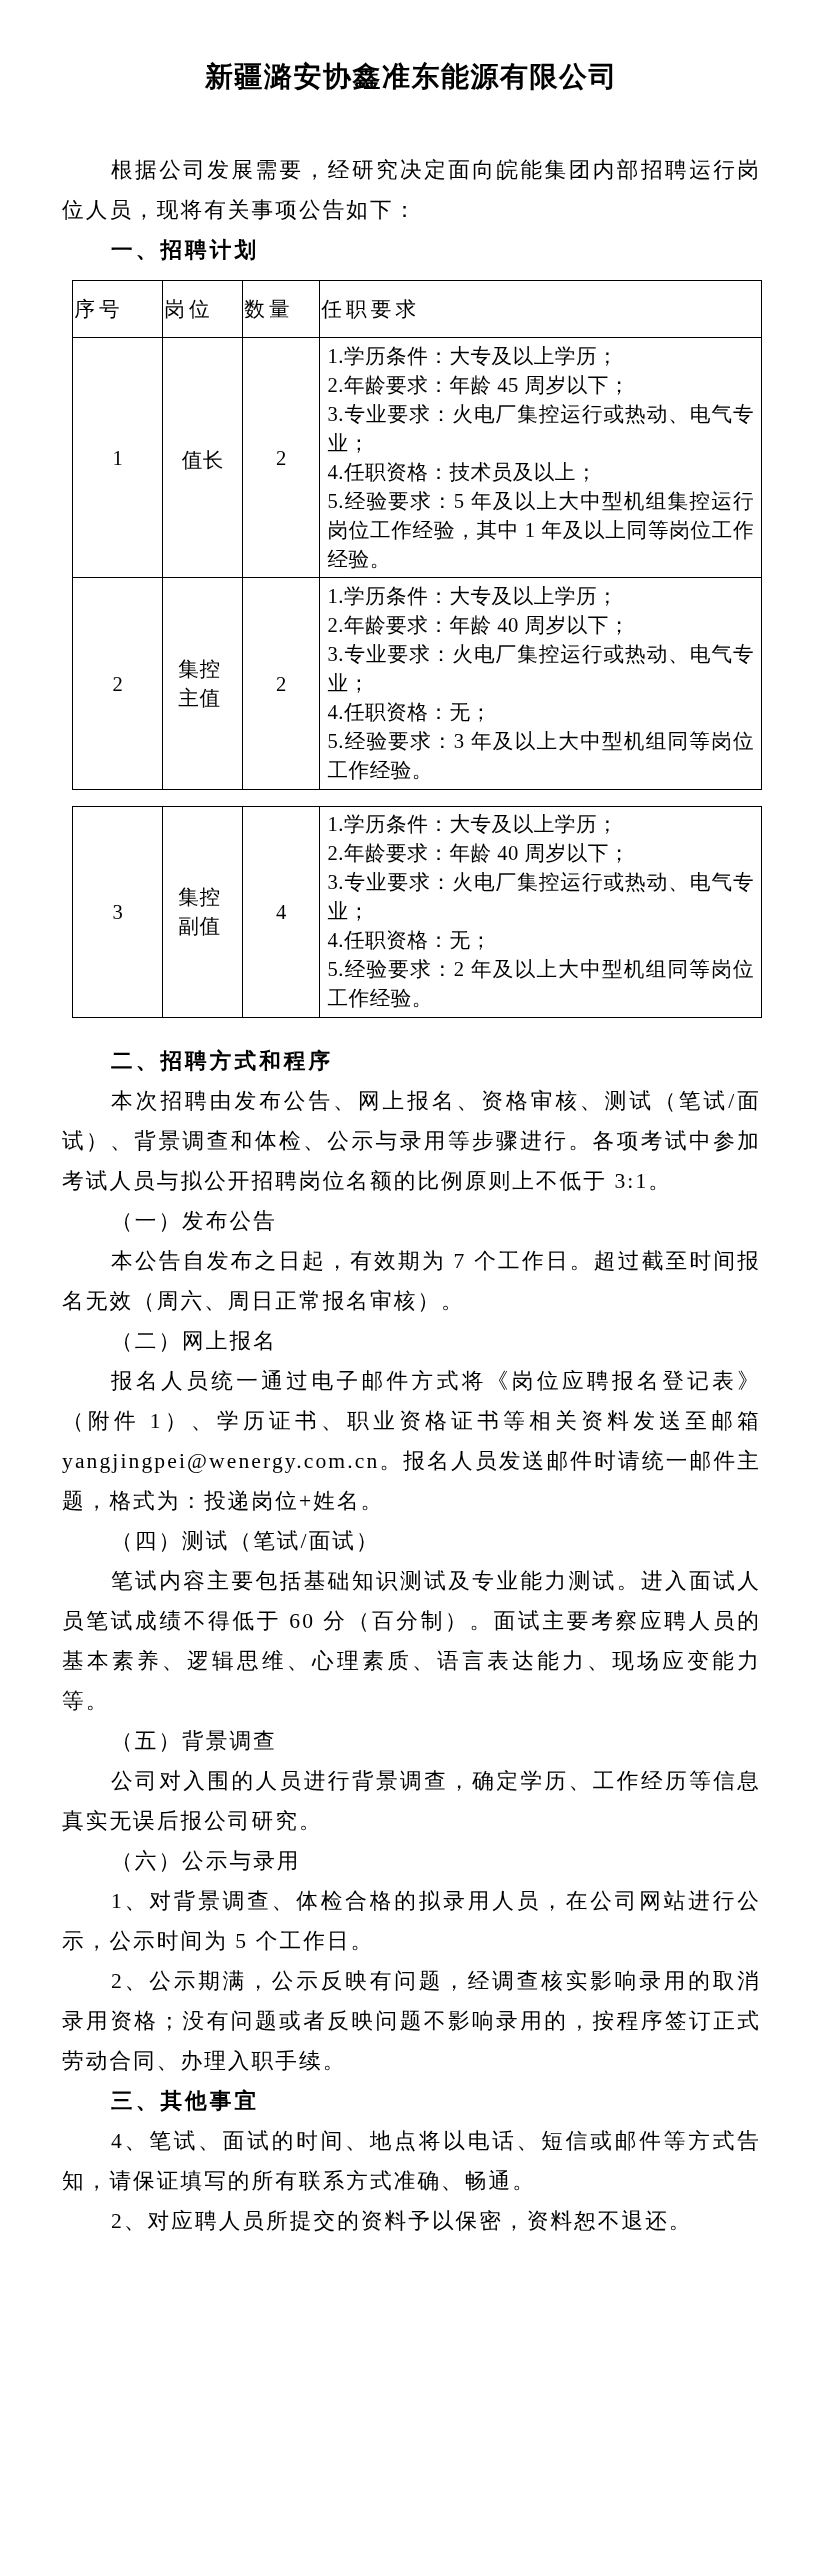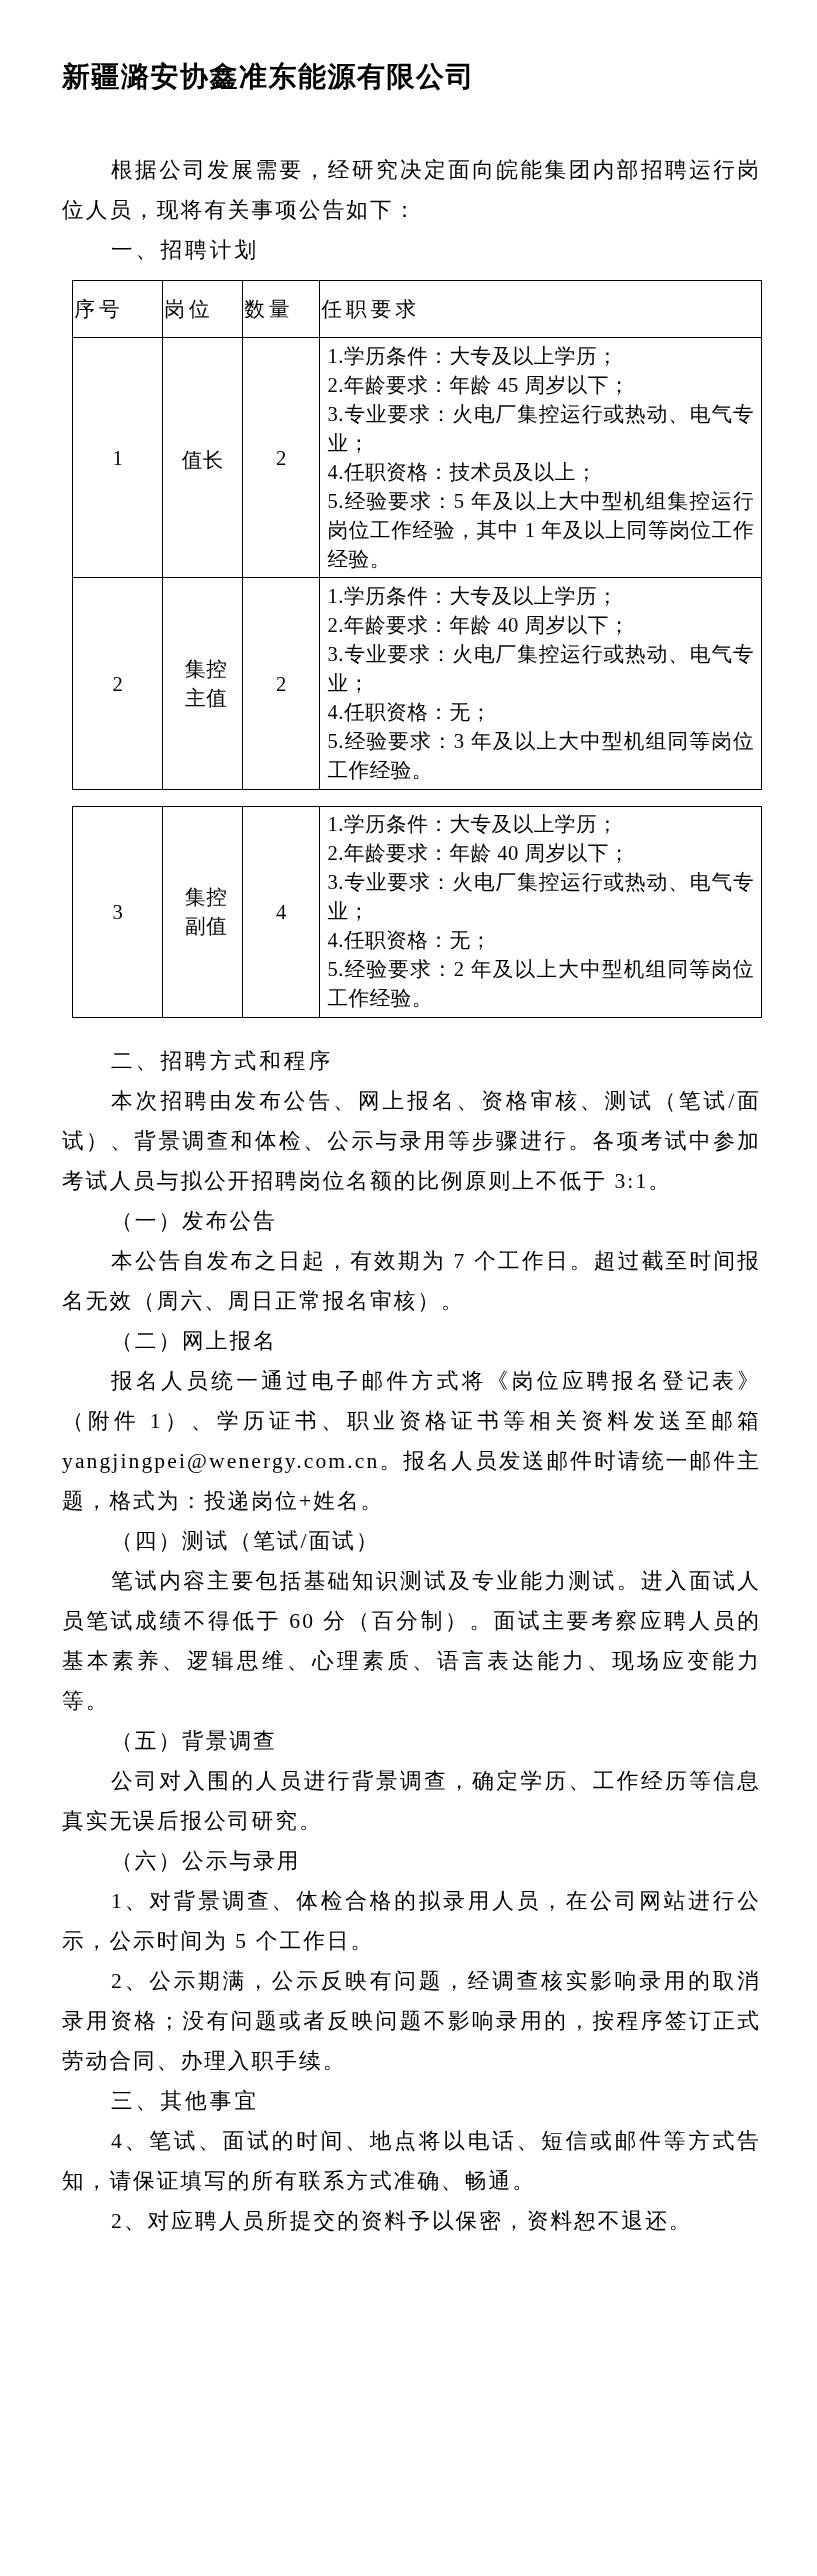--- a/index.html
+++ b/index.html
@@ -8,38 +8,38 @@
     width: 818px;
     min-height: 2804px;
     box-sizing: border-box;
     background: #ffffff;
     color: #000000;
     padding: 53px 57px 62px 62px;
     font-family: "Liberation Serif", "DejaVu Serif", serif;
   }
   
   .doc-title {
-    text-align: left;
+    text-align: center;
     font-weight: bold;
     font-size: 28px;
     line-height: 47px;
     letter-spacing: 1.5px;
   }
   
   .content {
     margin-top: 50px;
     font-size: 21.6px;
     line-height: 40px;
     letter-spacing: 2.1px;
     text-align: justify;
   }
   .content p { margin: 0; text-indent: 49px; }
   p.h-black {
     font-family: "Liberation Sans", "DejaVu Sans", sans-serif;
-    font-weight: normal;
+    font-weight: bold;
     letter-spacing: 3.1px;
   }
   p.h-sub { font-weight: normal; }
   
   table.recruit {
     border-collapse: collapse;
     table-layout: fixed;
     width: 690px;
     margin-left: 10.3px;
     border: 1.5px solid #000000;
@@ -55,21 +55,21 @@
     text-align: left;
     vertical-align: middle;
     letter-spacing: 4.1px;
   }
   td.cell-center { text-align: center; vertical-align: middle; }
   .post-wrap {
     display: inline-block;
     max-width: 49px;
     line-height: 29px;
     vertical-align: middle;
-    text-align: right;
+    text-align: left;
   }
   td.cell-req { vertical-align: middle; padding: 3.6px 7.2px; margin-left: 24px; }
   td.cell-req .req-line { line-height: 29px; text-align: justify; }
 </style>
 </head>
 <body>
 
 <div class="page">
 
   <div class="doc-title">

